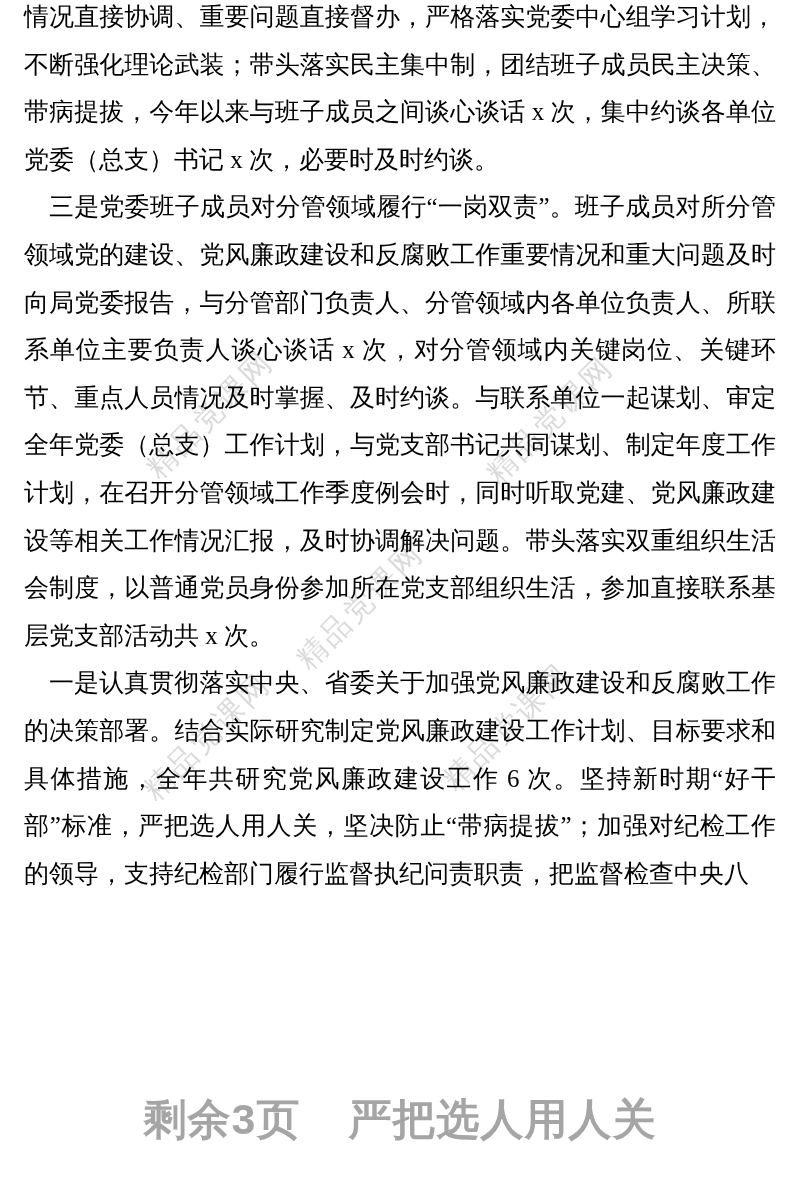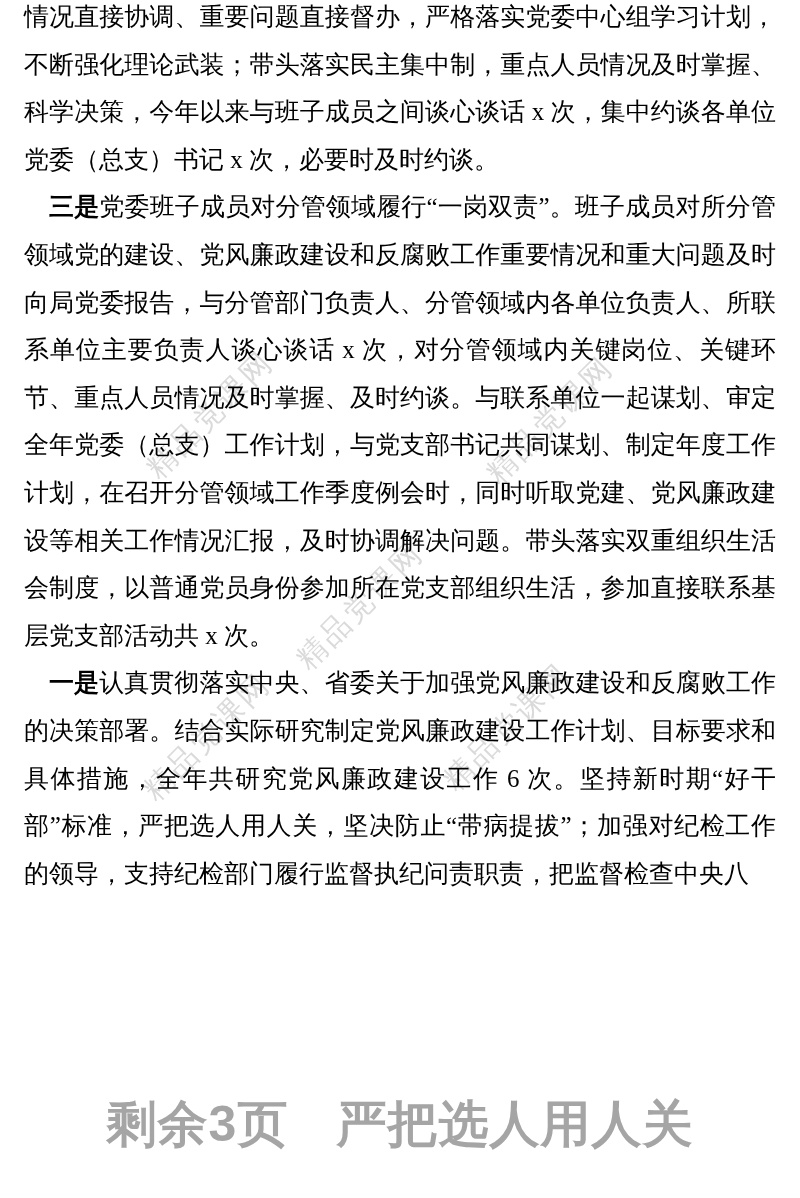--- a/index.html
+++ b/index.html
@@ -23,21 +23,21 @@
     text-justify: inter-ideograph;
   }
   .para { margin: 0; padding: 0; }
   .para.indent { text-indent: 25px; }
   .para.heading {
     font-family: "Liberation Sans", "DejaVu Sans", sans-serif;
     font-weight: 700;
   }
   .run-bold {
     font-family: "Liberation Sans", "DejaVu Sans", sans-serif;
-    font-weight: 700;
+    font-weight: 400;
   }
   .watermark-layer {
     position: absolute;
     left: 0; top: 0; right: 0; bottom: 0;
     pointer-events: none;
   }
   .wm {
     position: absolute;
     white-space: nowrap;
     font-family: "Liberation Sans", "DejaVu Sans", sans-serif;
@@ -48,39 +48,39 @@
   .footer {
     position: absolute;
     left: 0;
     right: 0;
     top: 1091px;
     display: flex;
     justify-content: center;
     gap: 48px;
     font-family: "Liberation Sans", "DejaVu Sans", sans-serif;
     font-weight: 700;
-    font-size: 50px;
+    font-size: 43px;
     letter-spacing: 1px;
   }
 </style>
 </head>
 <body>
 
 <div class="page">
 
   <div class="watermark-layer">
       <span class="wm" style="left: 210px; top: 415px; color: rgba(187, 187, 187, 0.55);">精品党课网</span>
       <span class="wm" style="left: 550px; top: 420px; color: rgba(187, 187, 187, 0.55);">精品党课网</span>
       <span class="wm" style="left: 360px; top: 606px; color: rgba(187, 187, 187, 0.55);">精品党课网</span>
       <span class="wm" style="left: 207px; top: 737px; color: rgba(187, 187, 187, 0.55);">精品党课网</span>
       <span class="wm" style="left: 507px; top: 727px; color: rgba(187, 187, 187, 0.55);">精品党课网</span>
     </div>
 
   <div class="content">
-      <p class="para"><span>情况直接协调、重要问题直接督办，严格落实党委中心组学习计划，不断强化理论武装；带头落实民主集中制，重点人员情况及时掌握、科学决策，今年以来与班子成员之间谈心谈话 x 次，集中约谈各单位党委（总支）书记 x 次，必要时及时约谈。</span></p>
+      <p class="para"><span>情况直接协调、重要问题直接督办，严格落实党委中心组学习计划，不断强化理论武装；带头落实民主集中制，团结班子成员民主决策、带病提拔，今年以来与班子成员之间谈心谈话 x 次，集中约谈各单位党委（总支）书记 x 次，必要时及时约谈。</span></p>
       <p class="para indent"><span class="run-bold">三是</span><span>党委班子成员对分管领域履行“一岗双责”。班子成员对所分管领域党的建设、党风廉政建设和反腐败工作重要情况和重大问题及时向局党委报告，与分管部门负责人、分管领域内各单位负责人、所联系单位主要负责人谈心谈话 x 次，对分管领域内关键岗位、关键环节、重点人员情况及时掌握、及时约谈。与联系单位一起谋划、审定全年党委（总支）工作计划，与党支部书记共同谋划、制定年度工作计划，在召开分管领域工作季度例会时，同时听取党建、党风廉政建设等相关工作情况汇报，及时协调解决问题。带头落实双重组织生活会制度，以普通党员身份参加所在党支部组织生活，参加直接联系基层党支部活动共 x 次。</span></p>
       <p class="para indent"><span class="run-bold">一是</span><span>认真贯彻落实中央、省委关于加强党风廉政建设和反腐败工作的决策部署。结合实际研究制定党风廉政建设工作计划、目标要求和具体措施，全年共研究党风廉政建设工作 6 次。坚持新时期“好干部”标准，严把选人用人关，坚决防止“带病提拔”；加强对纪检工作的领导，支持纪检部门履行监督执纪问责职责，把监督检查中央八</span></p>
     </div>
 
   <div class="footer" style="color: rgb(165, 165, 165);">
     <span>剩余3页</span>
     <span>严把选人用人关</span>
   </div>
 
 </div>

